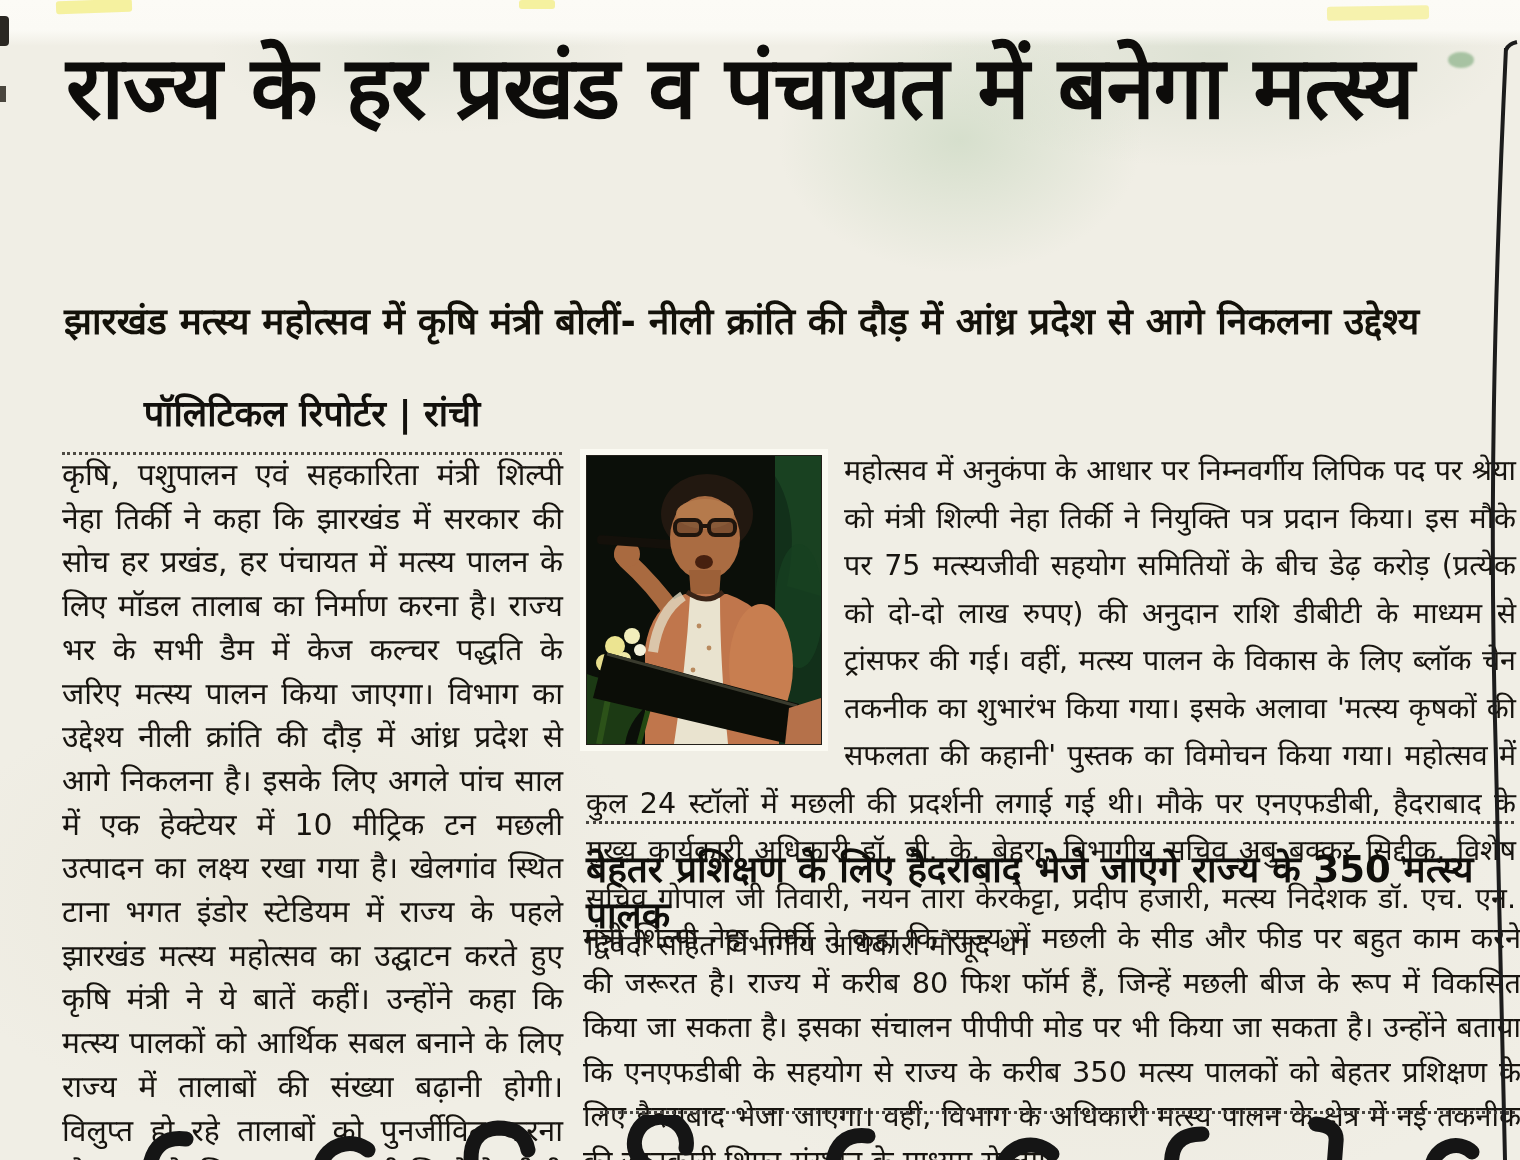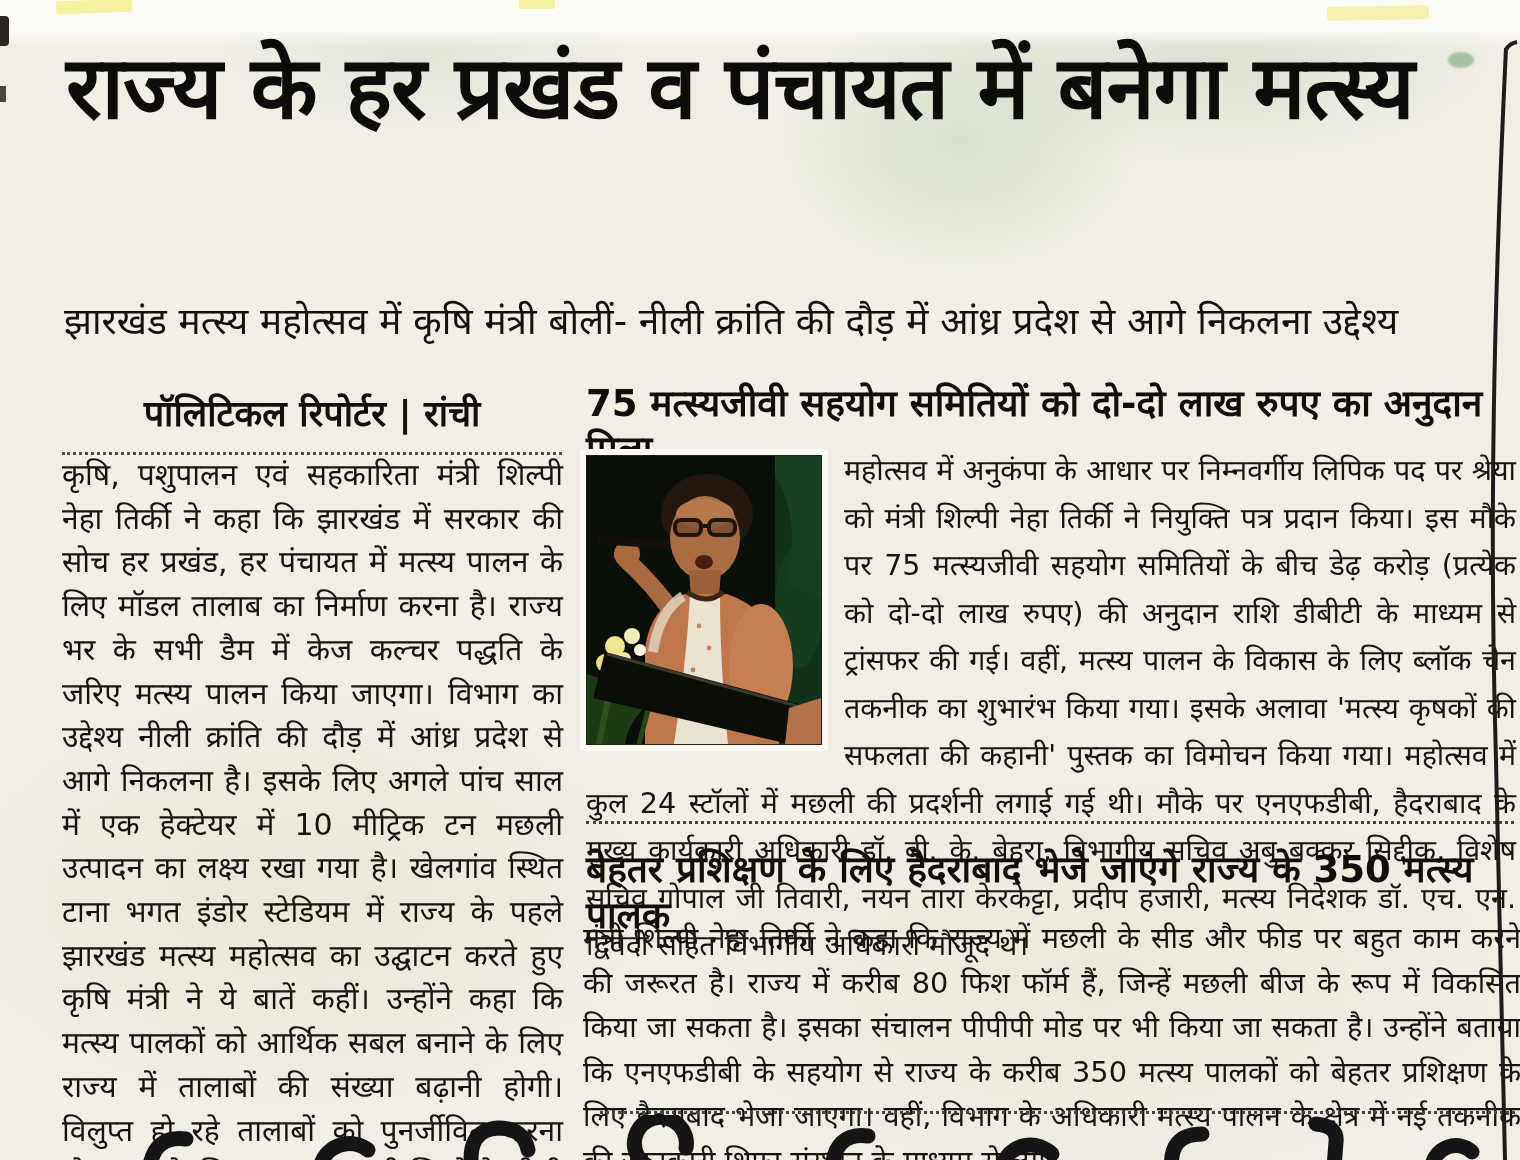--- a/index.html
+++ b/index.html
@@ -19,21 +19,21 @@
     color:#16130f;
   }
   .abs{position:absolute;}
   .headline{
     left:66px;top:30px;width:1412px;
     font-size:87px;line-height:117px;font-weight:bold;
     color:#0d0c0a;letter-spacing:-1px;
   }
   .subheadline{
     left:64px;top:299px;width:1452px;
-    font-size:37px;line-height:46px;font-weight:normal;color:#131109;
+    font-size:37px;line-height:46px;font-weight:bold;color:#131109;
   }
   .byline{
     left:62px;top:388px;width:500px;
     font-size:36px;font-weight:bold;text-align:center;
     padding-bottom:15px;border-bottom:3px dotted #4d4a43;color:#12100c;
   }
   .left-body{
     left:62px;top:453px;width:501px;
     font-size:30px;line-height:43.7px;text-align:justify;color:#17140f;
   }
@@ -85,21 +85,20 @@
 
   <div class="abs headline">
     <div>राज्य के हर प्रखंड व पंचायत में बनेगा मत्स्य</div>
   </div>
 
   <div class="abs subheadline">झारखंड मत्स्य महोत्सव में कृषि मंत्री बोलीं- नीली क्रांति की दौड़ में आंध्र प्रदेश से आगे निकलना उद्देश्य</div>
 
   <div class="abs byline">पॉलिटिकल रिपोर्टर | रांची</div>
   <div class="abs left-body">कृषि, पशुपालन एवं सहकारिता मंत्री शिल्पी नेहा तिर्की ने कहा कि झारखंड में सरकार की सोच हर प्रखंड, हर पंचायत में मत्स्य पालन के लिए मॉडल तालाब का निर्माण करना है। राज्य भर के सभी डैम में केज कल्चर पद्धति के जरिए मत्स्य पालन किया जाएगा। विभाग का उद्देश्य नीली क्रांति की दौड़ में आंध्र प्रदेश से आगे निकलना है। इसके लिए अगले पांच साल में एक हेक्टेयर में 10 मीट्रिक टन मछली उत्पादन का लक्ष्य रखा गया है। खेलगांव स्थित टाना भगत इंडोर स्टेडियम में राज्य के पहले झारखंड मत्स्य महोत्सव का उद्घाटन करते हुए कृषि मंत्री ने ये बातें कहीं। उन्होंने कहा कि मत्स्य पालकों को आर्थिक सबल बनाने के लिए राज्य में तालाबों की संख्या बढ़ानी होगी। विलुप्त हो रहे तालाबों को पुनर्जीवित करना होगा। इसके लिए राज्य के सभी जिलों के डीसी ऐसे तालाबों की सूची उपलब्ध कराएंगे।</div>
 
-  <div class="abs sec-heading sec1-heading">75 मत्स्यजीवी सहयोग समितियों को दो-दो लाख रुपए का अनुदान मिला</div>
 
   <div class="abs sec1-body">
     <div class="photo-frame">
       <svg width="234" height="288" viewBox="0 0 234 288">
         <rect width="234" height="288" fill="#0b0f09"></rect>
         <rect x="188" width="46" height="288" fill="#12301a"></rect>
         <path d="M188 20 Q214 60 200 130 L234 140 L234 0 L188 0 Z" fill="#1b4423" opacity="0.85"></path>
         <ellipse cx="212" cy="150" rx="24" ry="62" fill="#174020" opacity="0.8"></ellipse>
 
         <ellipse cx="120" cy="58" rx="46" ry="40" fill="#221810"></ellipse>

